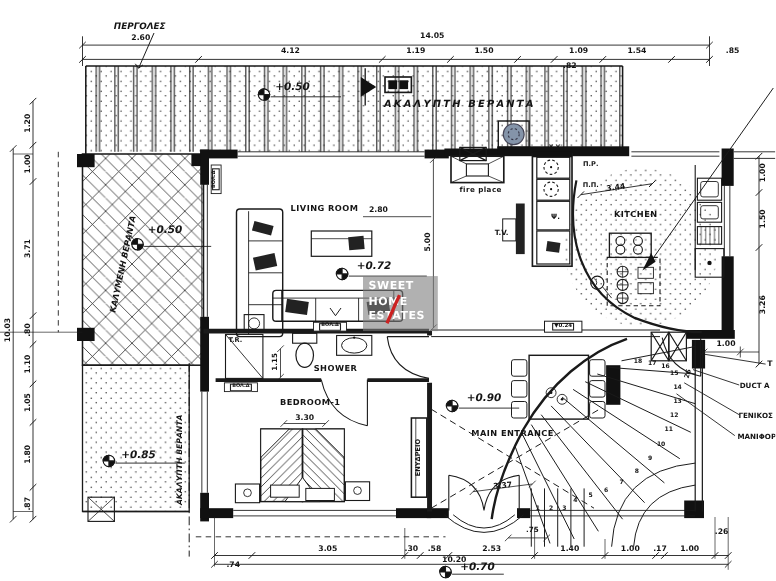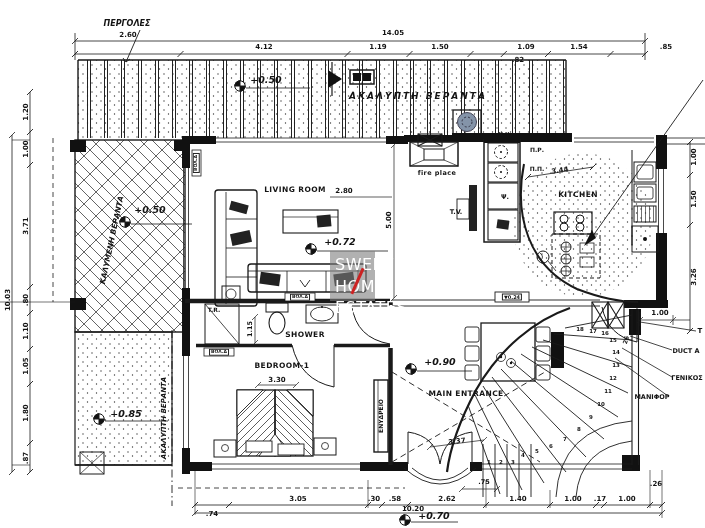--- a/index.html
+++ b/index.html
@@ -7,23 +7,23 @@
         font-family:"DejaVu Sans",sans-serif;}
   #plan svg{position:absolute;left:0;top:0;}
   .lbl{position:absolute;white-space:nowrap;color:#141414;line-height:1;
        font-family:"DejaVu Sans",sans-serif;}
   .dim{font-weight:700;font-size:7px;}
   .room{font-weight:700;font-size:7.5px;letter-spacing:.4px;}
   .greek{font-weight:700;font-style:italic;font-size:8px;}
   .lvl{font-weight:700;font-style:italic;font-size:9.5px;}
   .step{font-weight:700;font-size:5.5px;}
   .tag{font-size:4.5px;font-weight:700;background:#fff;border:.5px solid #222;padding:0 1px;}
-  #watermark{position:absolute;left:330px;top:251px;width:45px;height:50px;
-     background:var(--wm-bg,rgba(125,125,125,.6));color:#fff;font-weight:400;
-     font-size:16px;letter-spacing:.5px;padding:3px 0 0 5px;box-sizing:border-box;line-height:1.35;}
+  #watermark{position:absolute;left:330px;top:251px;width:68px;height:50px;
+     background:var(--wm-bg,rgba(125,125,125,.6));color:#fff;font-weight:700;
+     font-size:10px;letter-spacing:.5px;padding:3px 0 0 5px;box-sizing:border-box;line-height:1.35;}
   #watermark .slash{position:absolute;left:26px;top:16px;width:2.5px;height:28px;
      background:var(--wm-accent,#cc2222);transform:rotate(24deg);}
 </style>
 </head>
 <body>
 
 <div id="plan">
 
 <svg width="705" height="528" viewBox="0 0 705 528">
   <defs>
@@ -370,26 +370,26 @@
       <span class="lbl step" style="left: 616px; top: 353px; transform: translate(-50%, -50%) rotate(0deg);">14</span>
       <span class="lbl step" style="left: 613px; top: 341px; transform: translate(-50%, -50%) rotate(0deg);">15</span>
       <span class="lbl step" style="left: 605px; top: 334px; transform: translate(-50%, -50%) rotate(0deg);">16</span>
       <span class="lbl step" style="left: 593px; top: 332px; transform: translate(-50%, -50%) rotate(0deg);">17</span>
       <span class="lbl step" style="left: 580px; top: 330px; transform: translate(-50%, -50%) rotate(0deg);">18</span>
       <span class="lbl dim" style="left: 626px; top: 340px; font-size: 6px; transform: translate(-50%, -50%) rotate(-75deg);">26</span>
       <span class="lbl dim" style="left: 660px; top: 313px; transform: translate(-50%, -50%) rotate(0deg);">1.00</span>
       <span class="lbl dim" style="left: 700px; top: 331px; transform: translate(-50%, -50%) rotate(0deg);">T</span>
       <span class="lbl dim" style="left: 686px; top: 351px; font-size: 6.5px; transform: translate(-50%, -50%) rotate(0deg);">DUCT A</span>
       <span class="lbl dim" style="left: 687px; top: 378px; font-size: 6.5px; transform: translate(-50%, -50%) rotate(0deg);">ΓΕΝΙΚΟΣ</span>
-      <span class="lbl dim" style="left: 652px; top: 397px; font-size: 6.5px; transform: translate(-50%, -50%) rotate(0deg); text-align: center;">ΜΑΝΙΦΟΡ</span>
+      <span class="lbl dim" style="left: 688px; top: 397px; font-size: 6.5px; transform: translate(-50%, -50%) rotate(0deg); text-align: center;">ΜΑΝΙΦΟΡ</span>
       <span class="lbl dim" style="left: 212px; top: 514px; transform: translate(-50%, -50%) rotate(0deg);">.74</span>
       <span class="lbl dim" style="left: 298px; top: 499px; transform: translate(-50%, -50%) rotate(0deg);">3.05</span>
       <span class="lbl dim" style="left: 374px; top: 499px; transform: translate(-50%, -50%) rotate(0deg);">.30</span>
       <span class="lbl dim" style="left: 395px; top: 499px; transform: translate(-50%, -50%) rotate(0deg);">.58</span>
-      <span class="lbl dim" style="left: 447px; top: 499px; transform: translate(-50%, -50%) rotate(0deg);">2.62</span>
+      <span class="lbl dim" style="left: 447px; top: 499px; transform: translate(-50%, -50%) rotate(0deg);">2.53</span>
       <span class="lbl dim" style="left: 518px; top: 499px; transform: translate(-50%, -50%) rotate(0deg); text-align: center;">1.40</span>
       <span class="lbl dim" style="left: 573px; top: 499px; transform: translate(-50%, -50%) rotate(0deg);">1.00</span>
       <span class="lbl dim" style="left: 600px; top: 499px; transform: translate(-50%, -50%) rotate(0deg);">.17</span>
       <span class="lbl dim" style="left: 627px; top: 499px; transform: translate(-50%, -50%) rotate(0deg);">1.00</span>
       <span class="lbl dim" style="left: 656px; top: 484px; transform: translate(-50%, -50%) rotate(0deg);">.26</span>
       <span class="lbl dim" style="left: 413px; top: 509px; transform: translate(-50%, -50%) rotate(0deg);">10.20</span>
       <span class="lbl lvl" style="left: 434px; top: 516px; transform: translate(-50%, -50%) rotate(0deg);">+0.70</span>
       <span class="lbl dim" style="left: 484px; top: 482px; font-size: 6.5px; transform: translate(-50%, -50%) rotate(0deg);">.75</span>
     </div>
 </div>

